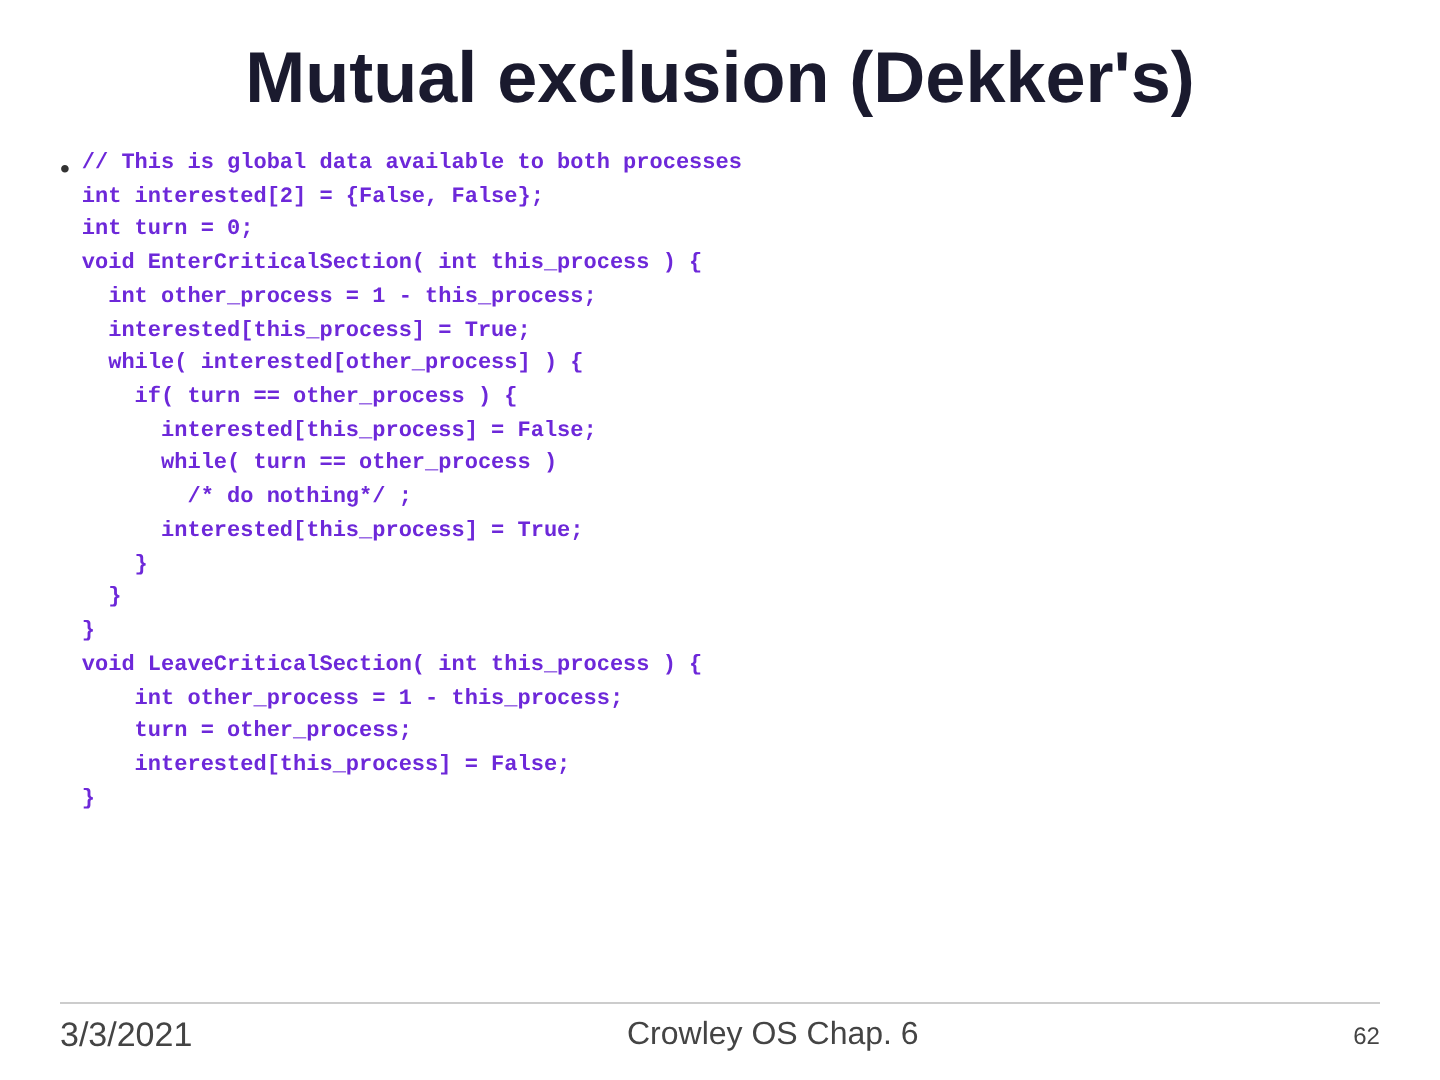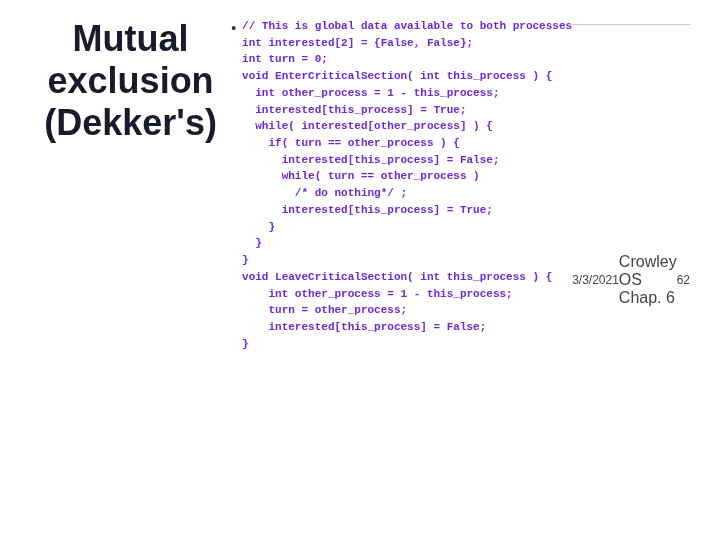--- a/index.html
+++ b/index.html
@@ -8,21 +8,21 @@
       height: 540px;
       background: #ffffff;
       font-family: Arial, Helvetica, sans-serif;
       overflow: hidden;
     }
     .slide {
       width: 720px;
       height: 540px;
       padding: 18px 30px 12px 30px;
       display: flex;
-      flex-direction: row;
+      flex-direction: column;
     }
     .title {
       font-size: 36px;
       font-weight: bold;
       color: #1a1a2e;
       text-align: center;
       margin-bottom: 14px;
       font-family: Arial, Helvetica, sans-serif;
     }
     .content {
@@ -52,21 +52,21 @@
     }
     .footer {
       display: flex;
       justify-content: space-between;
       align-items: center;
       border-top: 1px solid #ccc;
       padding-top: 6px;
       margin-top: 6px;
     }
     .footer-left {
-      font-size: 12px;
+      font-size: 17px;
       color: #444;
     }
     .footer-center {
       font-size: 16px;
       color: #444;
     }
     .footer-right {
       font-size: 12px;
       color: #444;
     }

